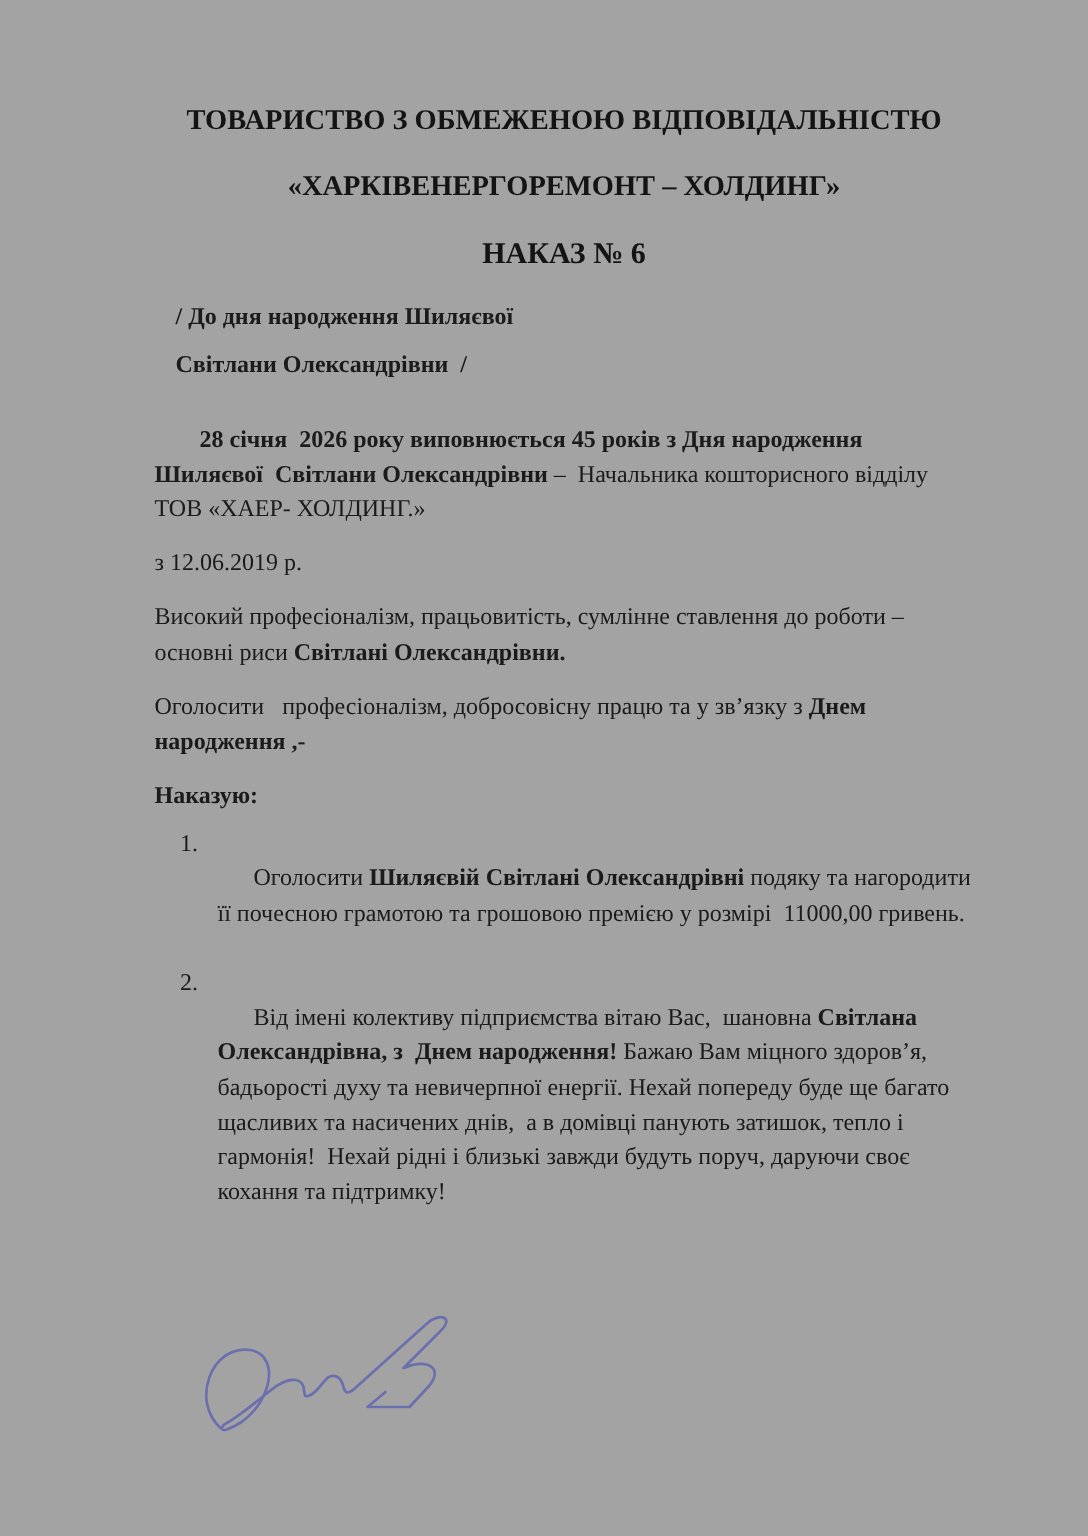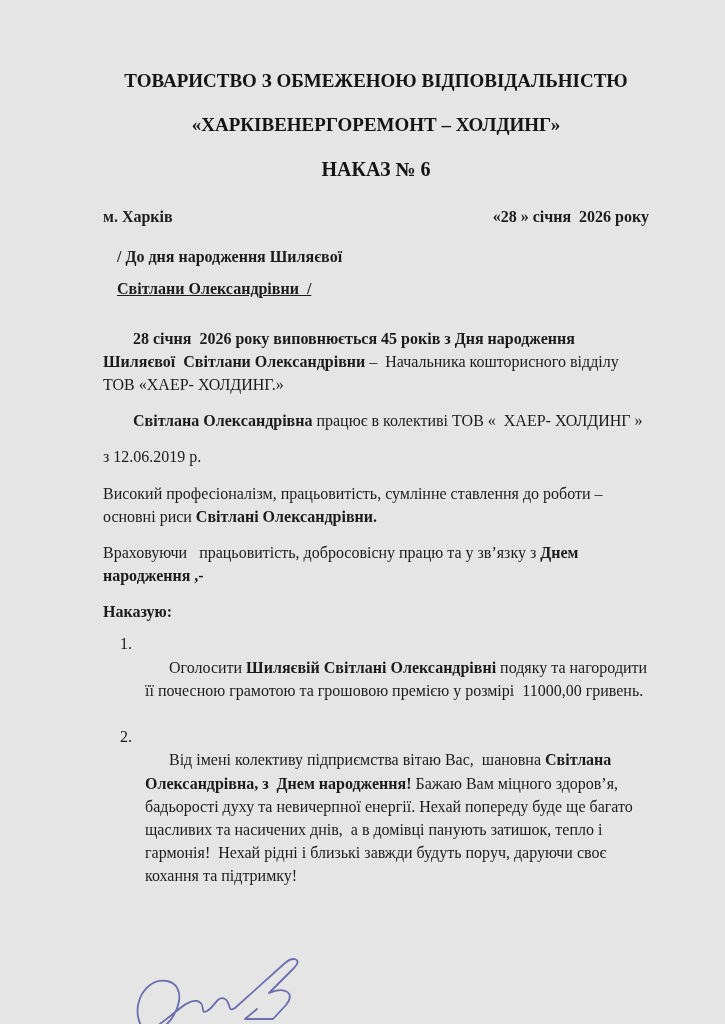--- a/index.html
+++ b/index.html
@@ -12,21 +12,21 @@
     height: 1024px;
     font-family: "Liberation Serif", "DejaVu Serif", serif;
     color: #1b1b1b;
     overflow: hidden;
   }
   .page {
     box-sizing: border-box;
     width: 725px;
     height: 1024px;
     padding: 70px 76px 16px 103px;
-    background: #e5e5e5;
+    background: #a3a3a3;
   }
   .doc-header { text-align: center; }
   .title-line {
     font-weight: bold;
     font-size: 19px;
     line-height: 1.2;
     margin: 0 0 21px 0;
     color: #141414;
     white-space: pre-wrap;
   }
@@ -44,21 +44,21 @@
     margin-top: 27px;
   }
   .meta-row span { white-space: pre-wrap; }
   .subject p {
     font-weight: bold;
     font-size: 16px;
     margin: 14px;
     white-space: pre-wrap;
   }
   .subject .s1 { margin-top: 22px; }
-  .subject .s2 { margin-top: 14px; text-decoration: underline; }
+  .subject .s2 { margin-top: 14px; }
   .para {
     font-size: 16px;
     line-height: 1.45;
     margin: 13px 0 0 0;
     white-space: pre-wrap;
   }
   .para.first-gap { margin-top: 29px; }
   .indent-1 { text-indent: 30px; }
   .indent-2 { text-indent: 60px; }
   .b { font-weight: bold; }
@@ -92,40 +92,35 @@
 <body>
 
 <div class="page">
 
   <div class="doc-header">
     <p class="title-line">ТОВАРИСТВО З ОБМЕЖЕНОЮ ВІДПОВІДАЛЬНІСТЮ</p>
     <p class="title-line">«ХАРКІВЕНЕРГОРЕМОНТ – ХОЛДИНГ»</p>
     <p class="order-title">НАКАЗ № 6</p>
   </div>
 
-  <div class="meta-row">
-    <span>м. Харків</span>
-    <span>«28 » січня  2026 року</span>
-  </div>
 
   <div class="subject">
     <p class="s1">/ До дня народження Шиляєвої</p>
     <p class="s2">Світлани Олександрівни  /</p>
   </div>
 
   <p class="para first-gap indent-1"><span class="b">28 січня  2026 року виповнюється 45 років з Дня народження Шиляєвої  Світлани Олександрівни</span><span> –  Начальника кошторисного відділу ТОВ «ХАЕР- ХОЛДИНГ.»</span></p>
 
-  <p class="para indent-1"><span class="b">Світлана Олександрівна</span><span> працює в колективі ТОВ «  ХАЕР- ХОЛДИНГ »</span></p>
 
   <p class="para"><span>з 12.06.2019 р.</span></p>
 
   <p class="para"><span>Високий професіоналізм, працьовитість, сумлінне ставлення до роботи – основні риси </span><span class="b">Світлані Олександрівни.</span></p>
 
 
-  <p class="para"><span>Враховуючи   працьовитість, добросовісну працю та у зв’язку з </span><span class="b">Днем народження ,-</span></p>
+  <p class="para"><span>Оголосити   професіоналізм, добросовісну працю та у зв’язку з </span><span class="b">Днем народження ,-</span></p>
 
   <p class="para"><span class="b">Наказую:</span></p>
 
   <div class="order-list">
     <div class="li">
       <span class="num">1.</span><span>Оголосити </span><span class="b">Шиляєвій Світлані Олександрівні</span><span> подяку та нагородити її почесною грамотою та грошовою премією у розмірі  11000,00 гривень.</span>
     </div>
     <div class="li">
       <span class="num">2.</span><span>Від імені колективу підприємства вітаю Вас,  шановна </span><span class="b">Світлана Олександрівна, з  Днем народження!</span><span> Бажаю Вам міцного здоров’я, бадьорості духу та невичерпної енергії. Нехай попереду буде ще багато щасливих та насичених днів,  а в домівці панують затишок, тепло і гармонія!  Нехай рідні і близькі завжди будуть поруч, даруючи своє кохання та підтримку!</span>
     </div>

